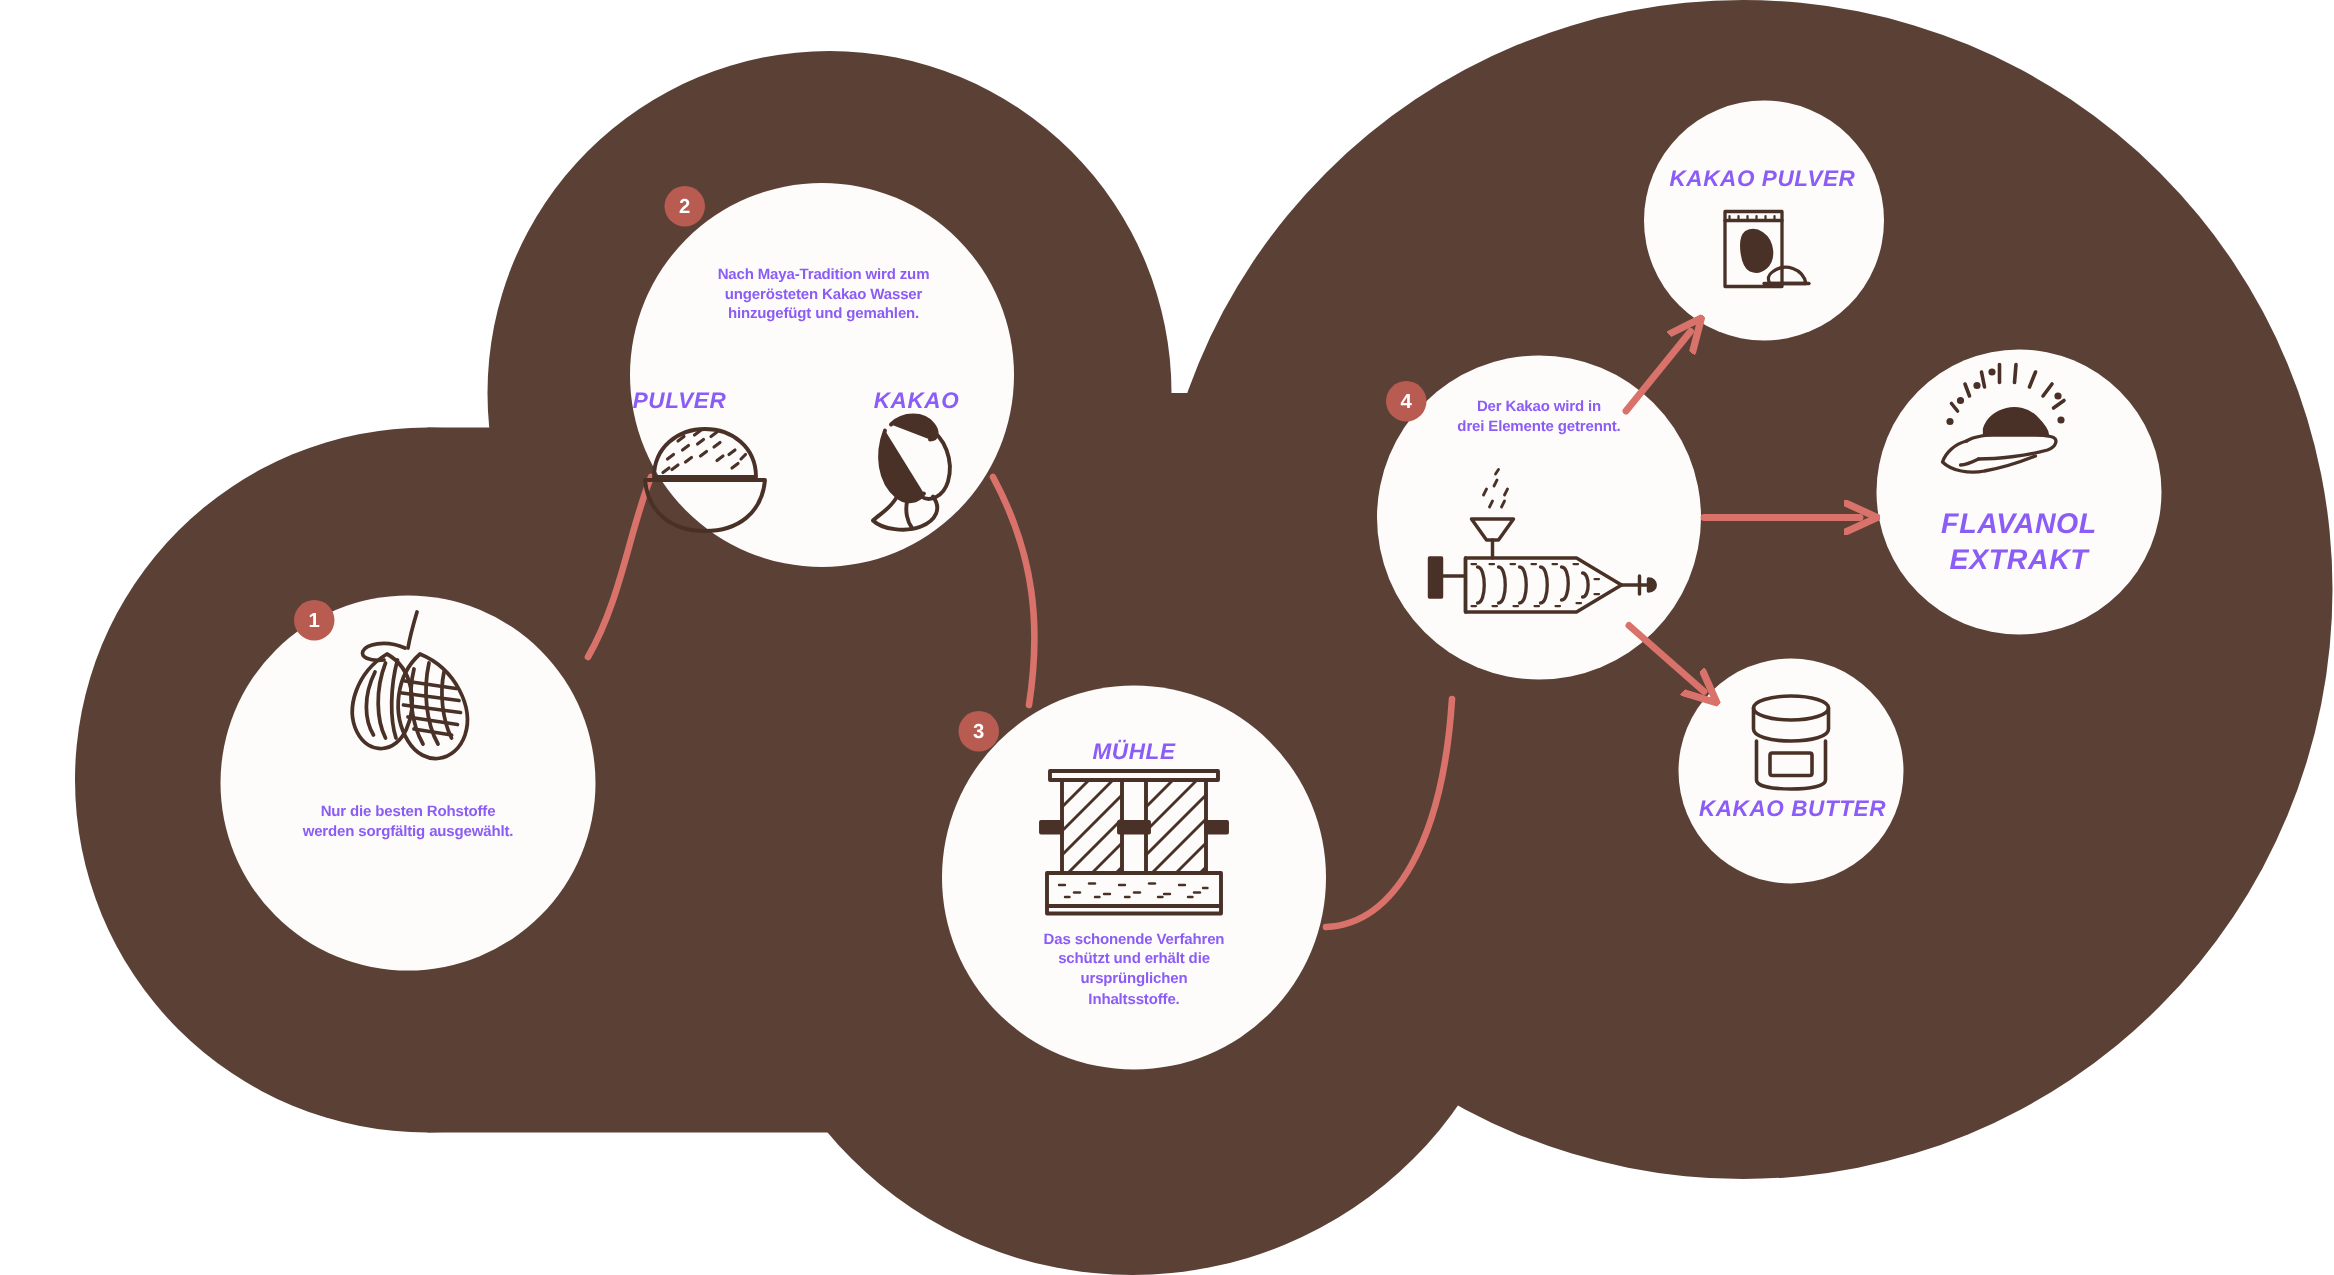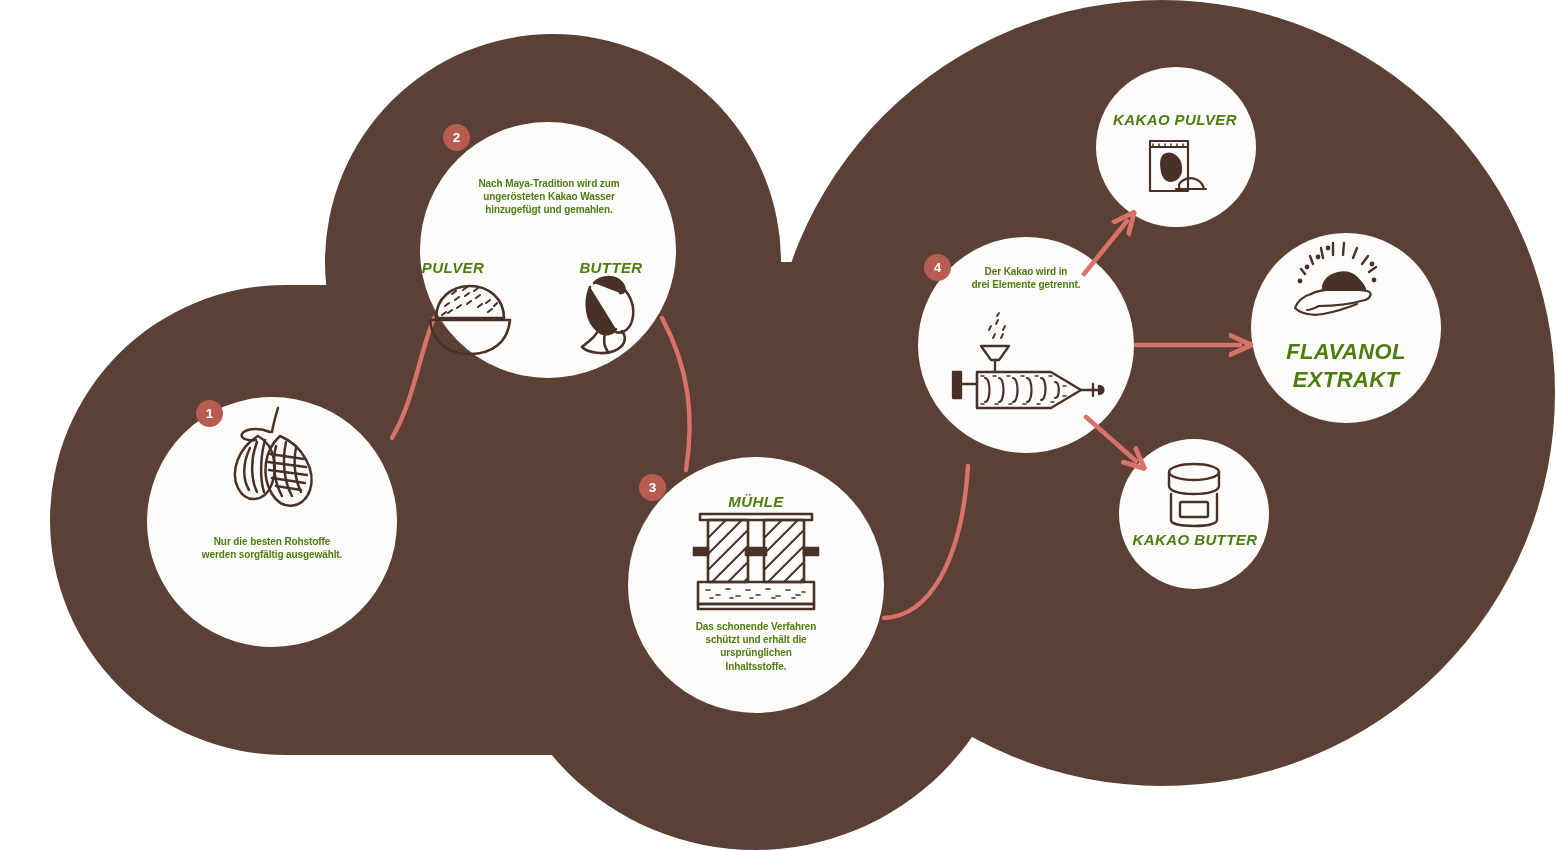--- a/index.html
+++ b/index.html
@@ -21,21 +21,21 @@
   }
   #canvas {
     position: absolute;
     left: 0; top: 0;
     width: 1556px;
     height: 850px;
   }
   .txt {
     position: absolute;
     text-align: center;
-    color: #4d7c0f;
+    color: #8b5cf6;
     font-family: "Liberation Sans", sans-serif;
     line-height: 1.32;
     pointer-events: none;
     white-space: pre-line;
   }
   .body-txt {
     font-size: 10px;
     font-weight: 700;
     letter-spacing: -0.1px;
   }
@@ -295,31 +295,31 @@
   <div class="badge" style="left:924px; top:254px;">4</div>
 
   <div class="txt body-txt" style="left:152px; top:535px; width:240px;">Nur die besten Rohstoffe
 werden sorgfältig ausgewählt.</div>
 
   <div class="txt body-txt" style="left:418px; top:177px; width:262px;">Nach Maya-Tradition wird zum
 ungerösteten Kakao Wasser
 hinzugefügt und gemahlen.</div>
 
   <div class="txt cap-txt" style="left:400px; top:258px; width:106px;">PULVER</div>
-  <div class="txt cap-txt" style="left:556px; top:258px; width:110px;">BUTTER</div>
+  <div class="txt cap-txt" style="left:556px; top:258px; width:110px;">KAKAO</div>
 
   <div class="txt cap-txt" style="left:700px; top:492px; width:112px;">MÜHLE</div>
   <div class="txt body-txt" style="left:943px; top:265px; width:166px;">Der Kakao wird in
 drei Elemente getrennt.</div>
 
   <div class="txt body-txt" style="left:646px; top:620px; width:220px;">Das schonende Verfahren
 schützt und erhält die
 ursprünglichen
 Inhaltsstoffe.</div>
 
   <div class="txt cap-txt" style="left:1096px; top:110px; width:158px;">KAKAO PULVER</div>
 
-  <div class="txt cap-txt" style="left:1262px; top:338px; width:168px; font-size:22px; line-height:1.28;">FLAVANOL
+  <div class="txt cap-txt" style="left:1262px; top:338px; width:168px; font-size:19px; line-height:1.28;">FLAVANOL
 EXTRAKT</div>
 
   <div class="txt cap-txt" style="left:1116px; top:530px; width:158px;">KAKAO BUTTER</div>
 
 </div>
 
 </body></html>

